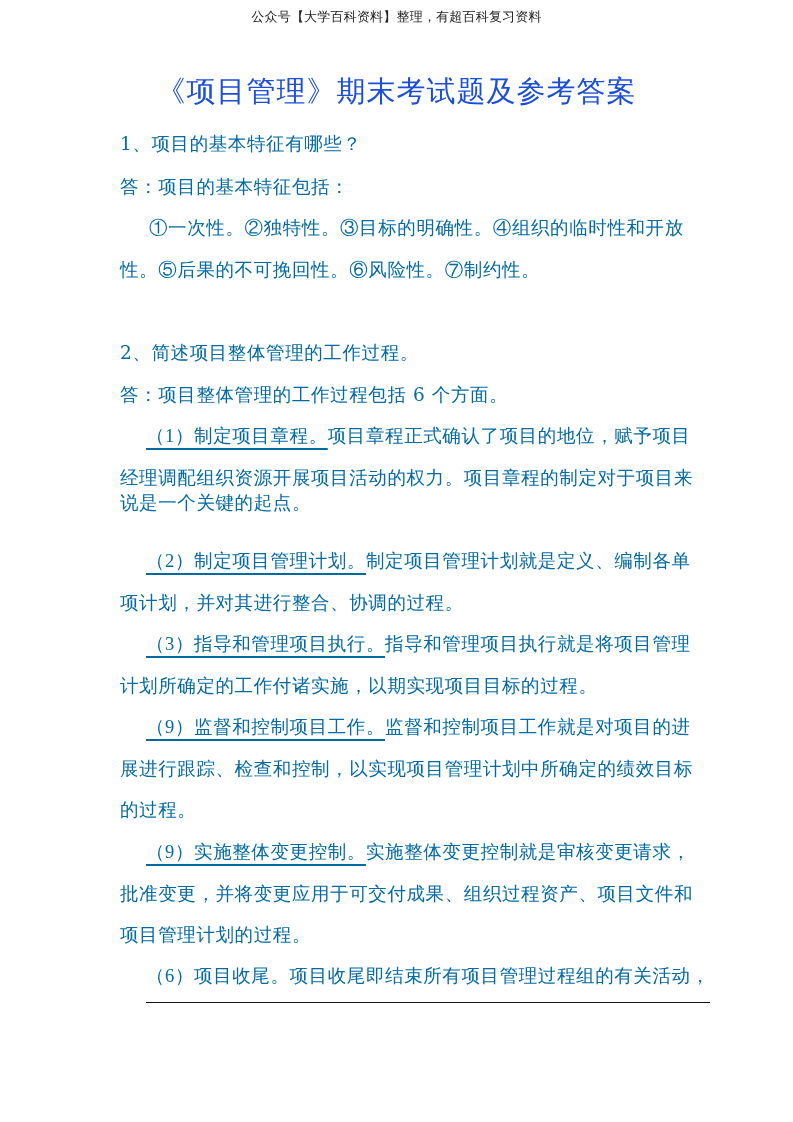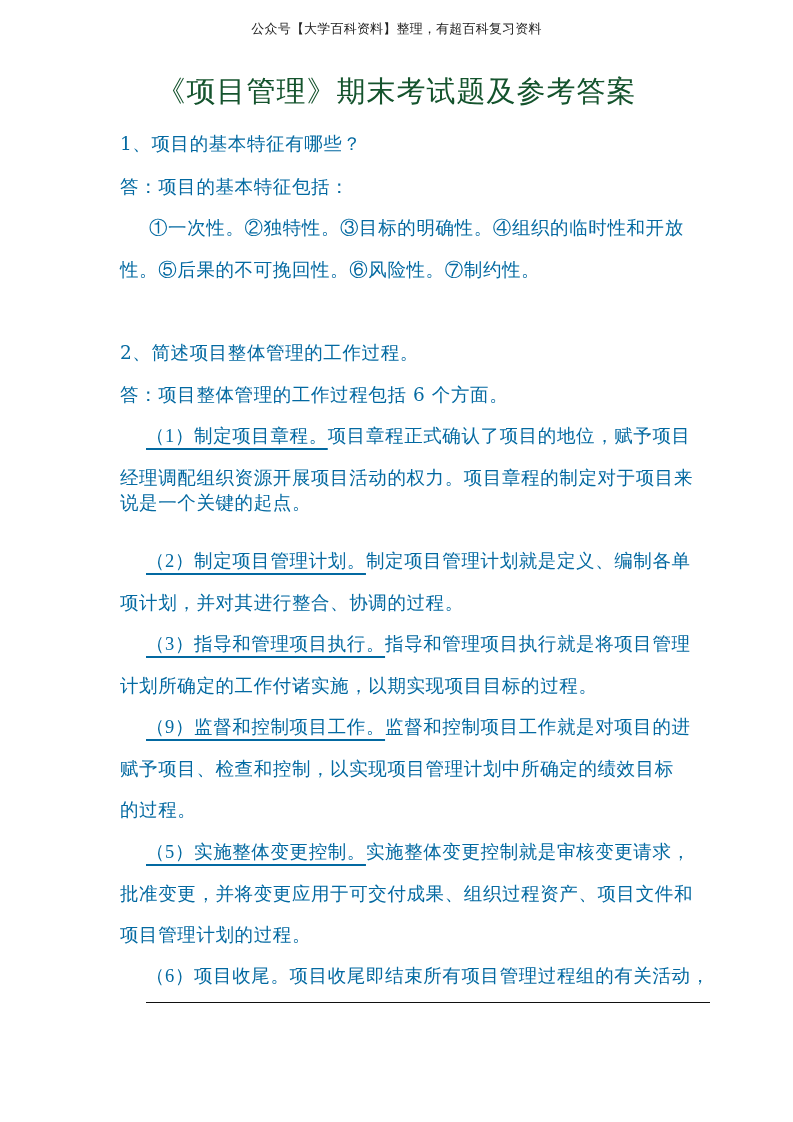--- a/index.html
+++ b/index.html
@@ -10,37 +10,37 @@
     body {
       width: 793px;
       height: 1122px;
       position: relative;
       overflow: hidden;
       font-family: "DejaVu Serif", "Liberation Serif", serif;
       color: #111111;
     }
     .header-note {
       position: absolute;
-      top: 20px;
+      top: 8px;
       left: 0;
       width: 793px;
       text-align: center;
       font-size: 13px;
       color: #222;
       letter-spacing: 0.2px;
     }
     .doc-title {
       position: absolute;
       top: 72px;
       left: 0;
       width: 793px;
       text-align: center;
       font-size: 29px;
       letter-spacing: 1px;
-      color: #14532d;
+      color: #1d4ed8;
     }
     .line {
       position: absolute;
       left: 120px;
       font-size: 18.5px;
       white-space: nowrap;
       letter-spacing: 0.6px;
       color: #0369a1;
     }
     .indent { left: 149px; font-family: Liberation Serif, serif; }
@@ -81,24 +81,24 @@
 <div class="line" style="top:590px">项计划，并对其进行整合、协调的过程。</div>
 
 <div class="line indent" style="top:631px;left:146px">
   <span class="ul">（3）指导和管理项目执行。</span><span>指导和管理项目执行就是将项目管理</span>
 </div>
 <div class="line" style="top:673px">计划所确定的工作付诸实施，以期实现项目目标的过程。</div>
 
 <div class="line indent" style="top:714px;left:146px">
   <span class="ul">（9）监督和控制项目工作。</span><span>监督和控制项目工作就是对项目的进</span>
 </div>
-<div class="line" style="top:756px">赋予项目、检查和控制，以实现项目管理计划中所确定的绩效目标</div>
+<div class="line" style="top:756px">展进行跟踪、检查和控制，以实现项目管理计划中所确定的绩效目标</div>
 <div class="line" style="top:797px">的过程。</div>
 
 <div class="line indent" style="top:839px;left:146px">
-  <span class="ul">（5）实施整体变更控制。</span><span>实施整体变更控制就是审核变更请求，</span>
+  <span class="ul">（9）实施整体变更控制。</span><span>实施整体变更控制就是审核变更请求，</span>
 </div>
 <div class="line" style="top:881px">批准变更，并将变更应用于可交付成果、组织过程资产、项目文件和</div>
 <div class="line" style="top:922px">项目管理计划的过程。</div>
 
 <div class="line indent full-ul" style="top:963px;left:146px">
   <span>（6）项目收尾。</span><span>项目收尾即结束所有项目管理过程组的有关活动，</span>
 </div>
 
 </body></html>

